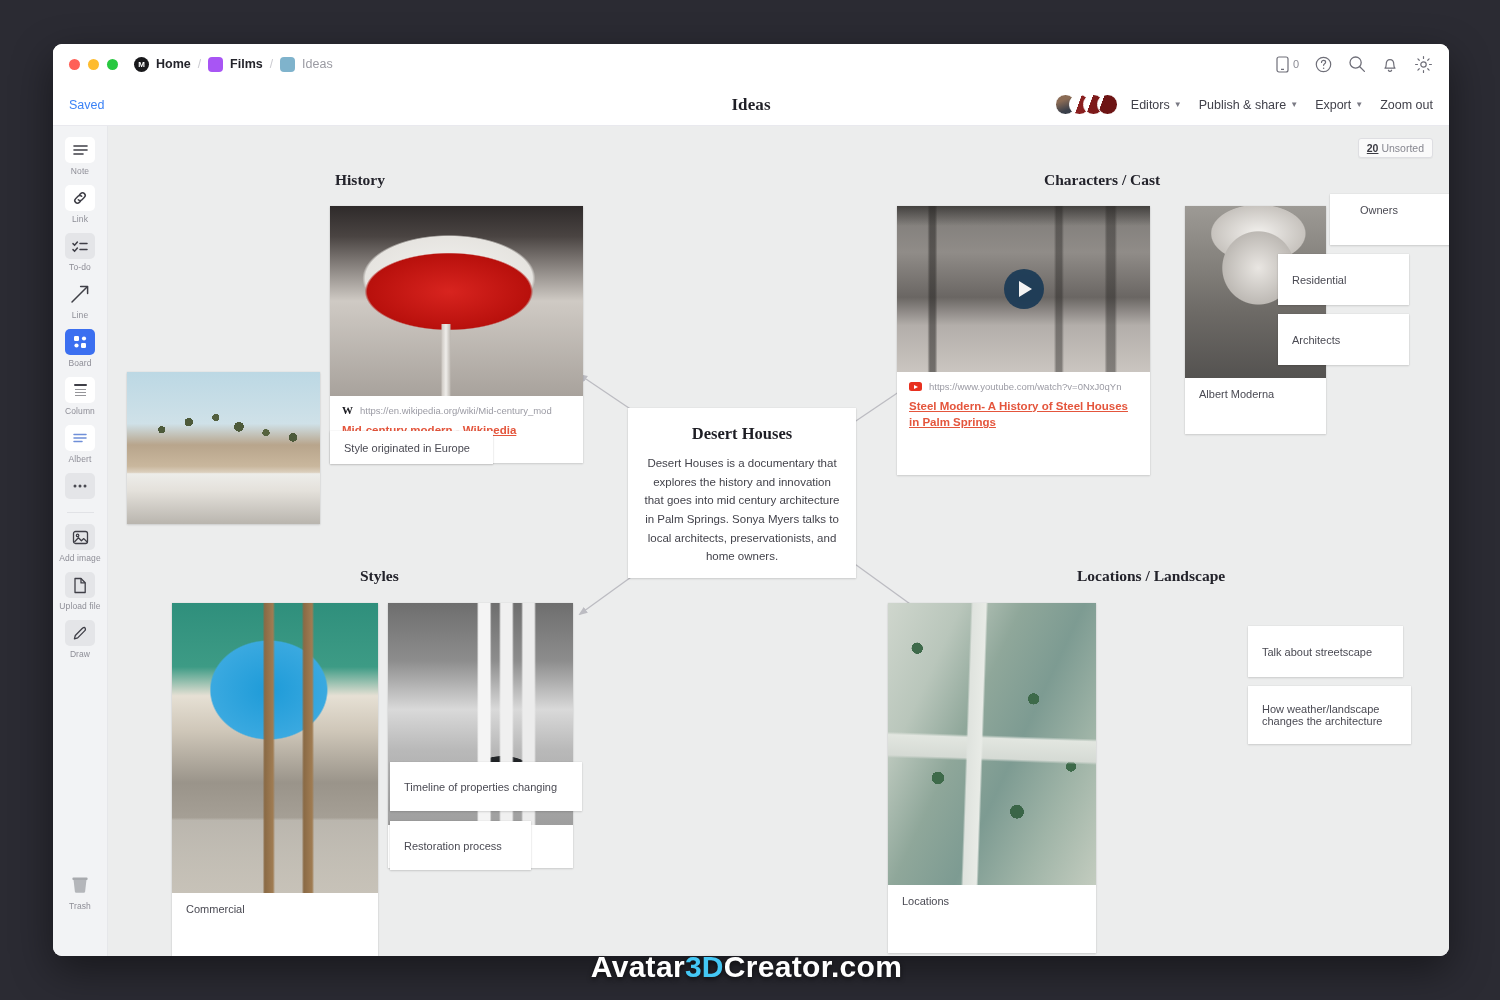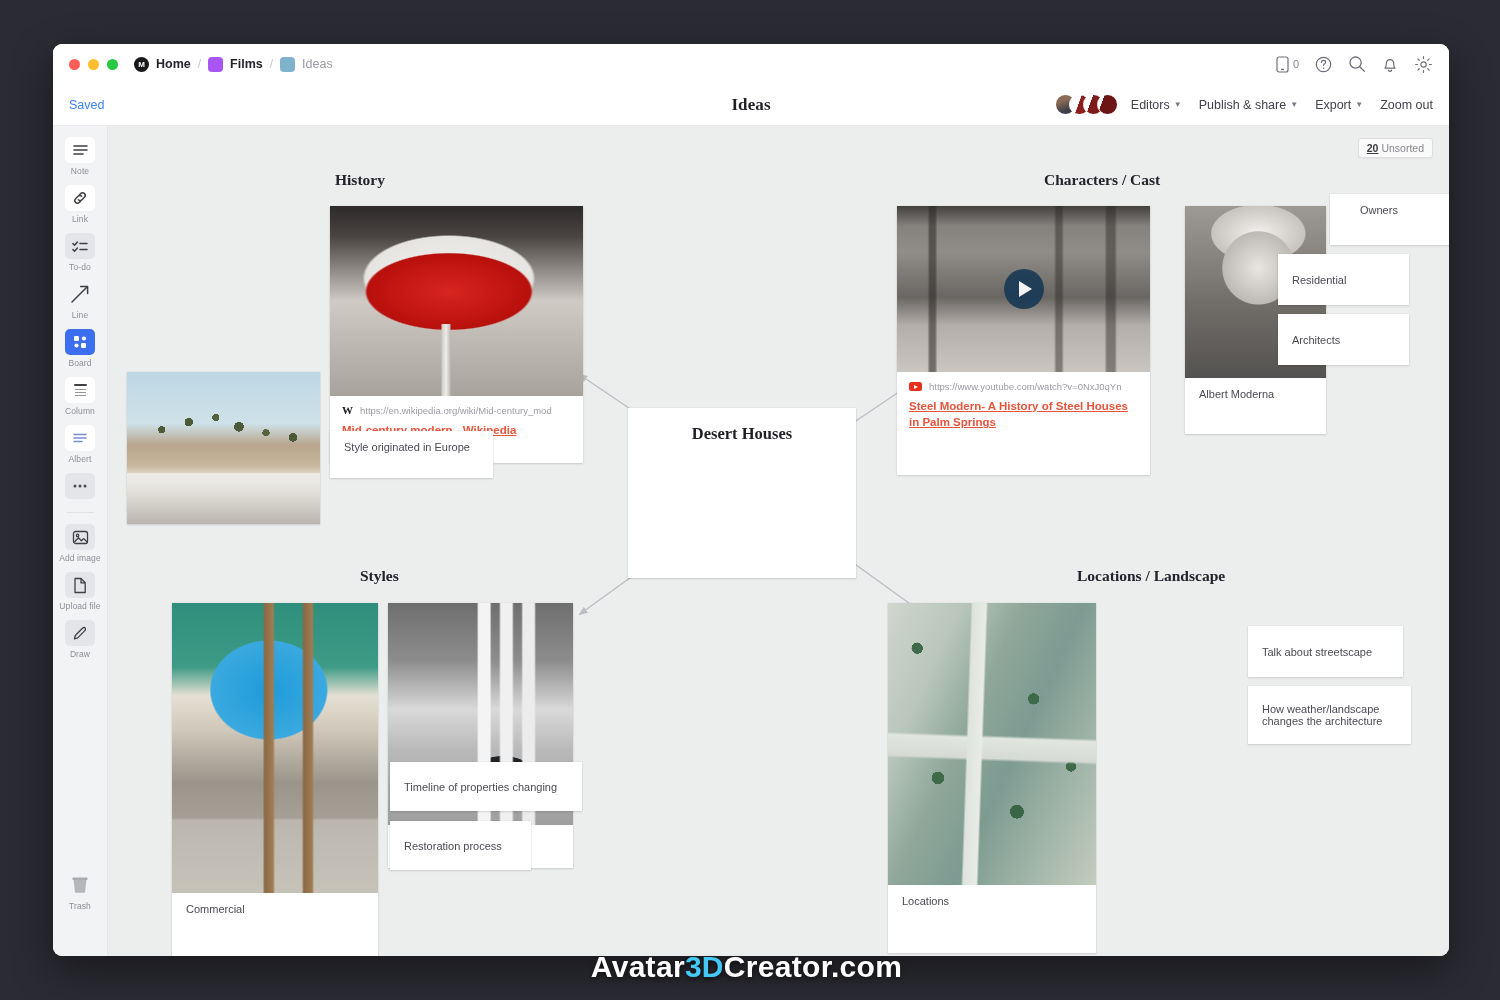--- a/index.html
+++ b/index.html
@@ -564,21 +564,21 @@
         <div class="img ph-chair" style="position:relative;width:100%;height:190px;"></div>
         <div class="link-meta">
           <div class="link-url-row">
             <span class="favicon-w">W</span>
             <span class="link-url">https://en.wikipedia.org/wiki/Mid-century_mod</span>
           </div>
           <div class="link-title">Mid-century modern - Wikipedia</div>
         </div>
       </div>
 
-      <div class="card label-pad" style="left:222px; top:305px; width:163px; height:47px; display:flex; align-items:flex-start;">
+      <div class="card label-pad" style="left:222px; top:305px; width:163px; height:33px; display:flex; align-items:center;">
         <span>Style originated in Europe</span>
       </div>
 
       <div class="grp-title" style="left:936px; top:45px;">Characters / Cast</div>
 
       <div class="card" style="left:789px; top:80px; width:253px; height:269px; overflow:hidden;">
         <div class="img ph-bw-construct" style="position:relative;width:100%;height:166px;">
           <div class="play-btn"></div>
         </div>
         <div class="link-meta">
@@ -602,20 +602,21 @@
       </div>
       <div class="card label-pad" style="left:1170px; top:128px; width:131px; height:51px; display:flex; align-items:center;">
         <span>Residential</span>
       </div>
       <div class="card label-pad" style="left:1170px; top:188px; width:131px; height:51px; display:flex; align-items:center;">
         <span>Architects</span>
       </div>
 
       <div class="card center-card" style="left:520px; top:282px; width:228px; height:170px;">
         <div class="center-title">Desert Houses</div>
+        <div class="center-body">Desert Houses is a documentary that explores the history and innovation that goes into mid century architecture in Palm Springs. Sonya Myers talks to local architects, preservationists, and home owners.</div>
       </div>
 
       <div class="grp-title" style="left:252px; top:441px;">Styles</div>
 
       <div class="card" style="left:64px; top:477px; width:206px; height:360px; overflow:hidden;">
         <div class="img ph-commercial" style="position:relative;width:100%;height:290px;"></div>
         <div class="label-pad">
           <span>Commercial</span>
         </div>
       </div>

